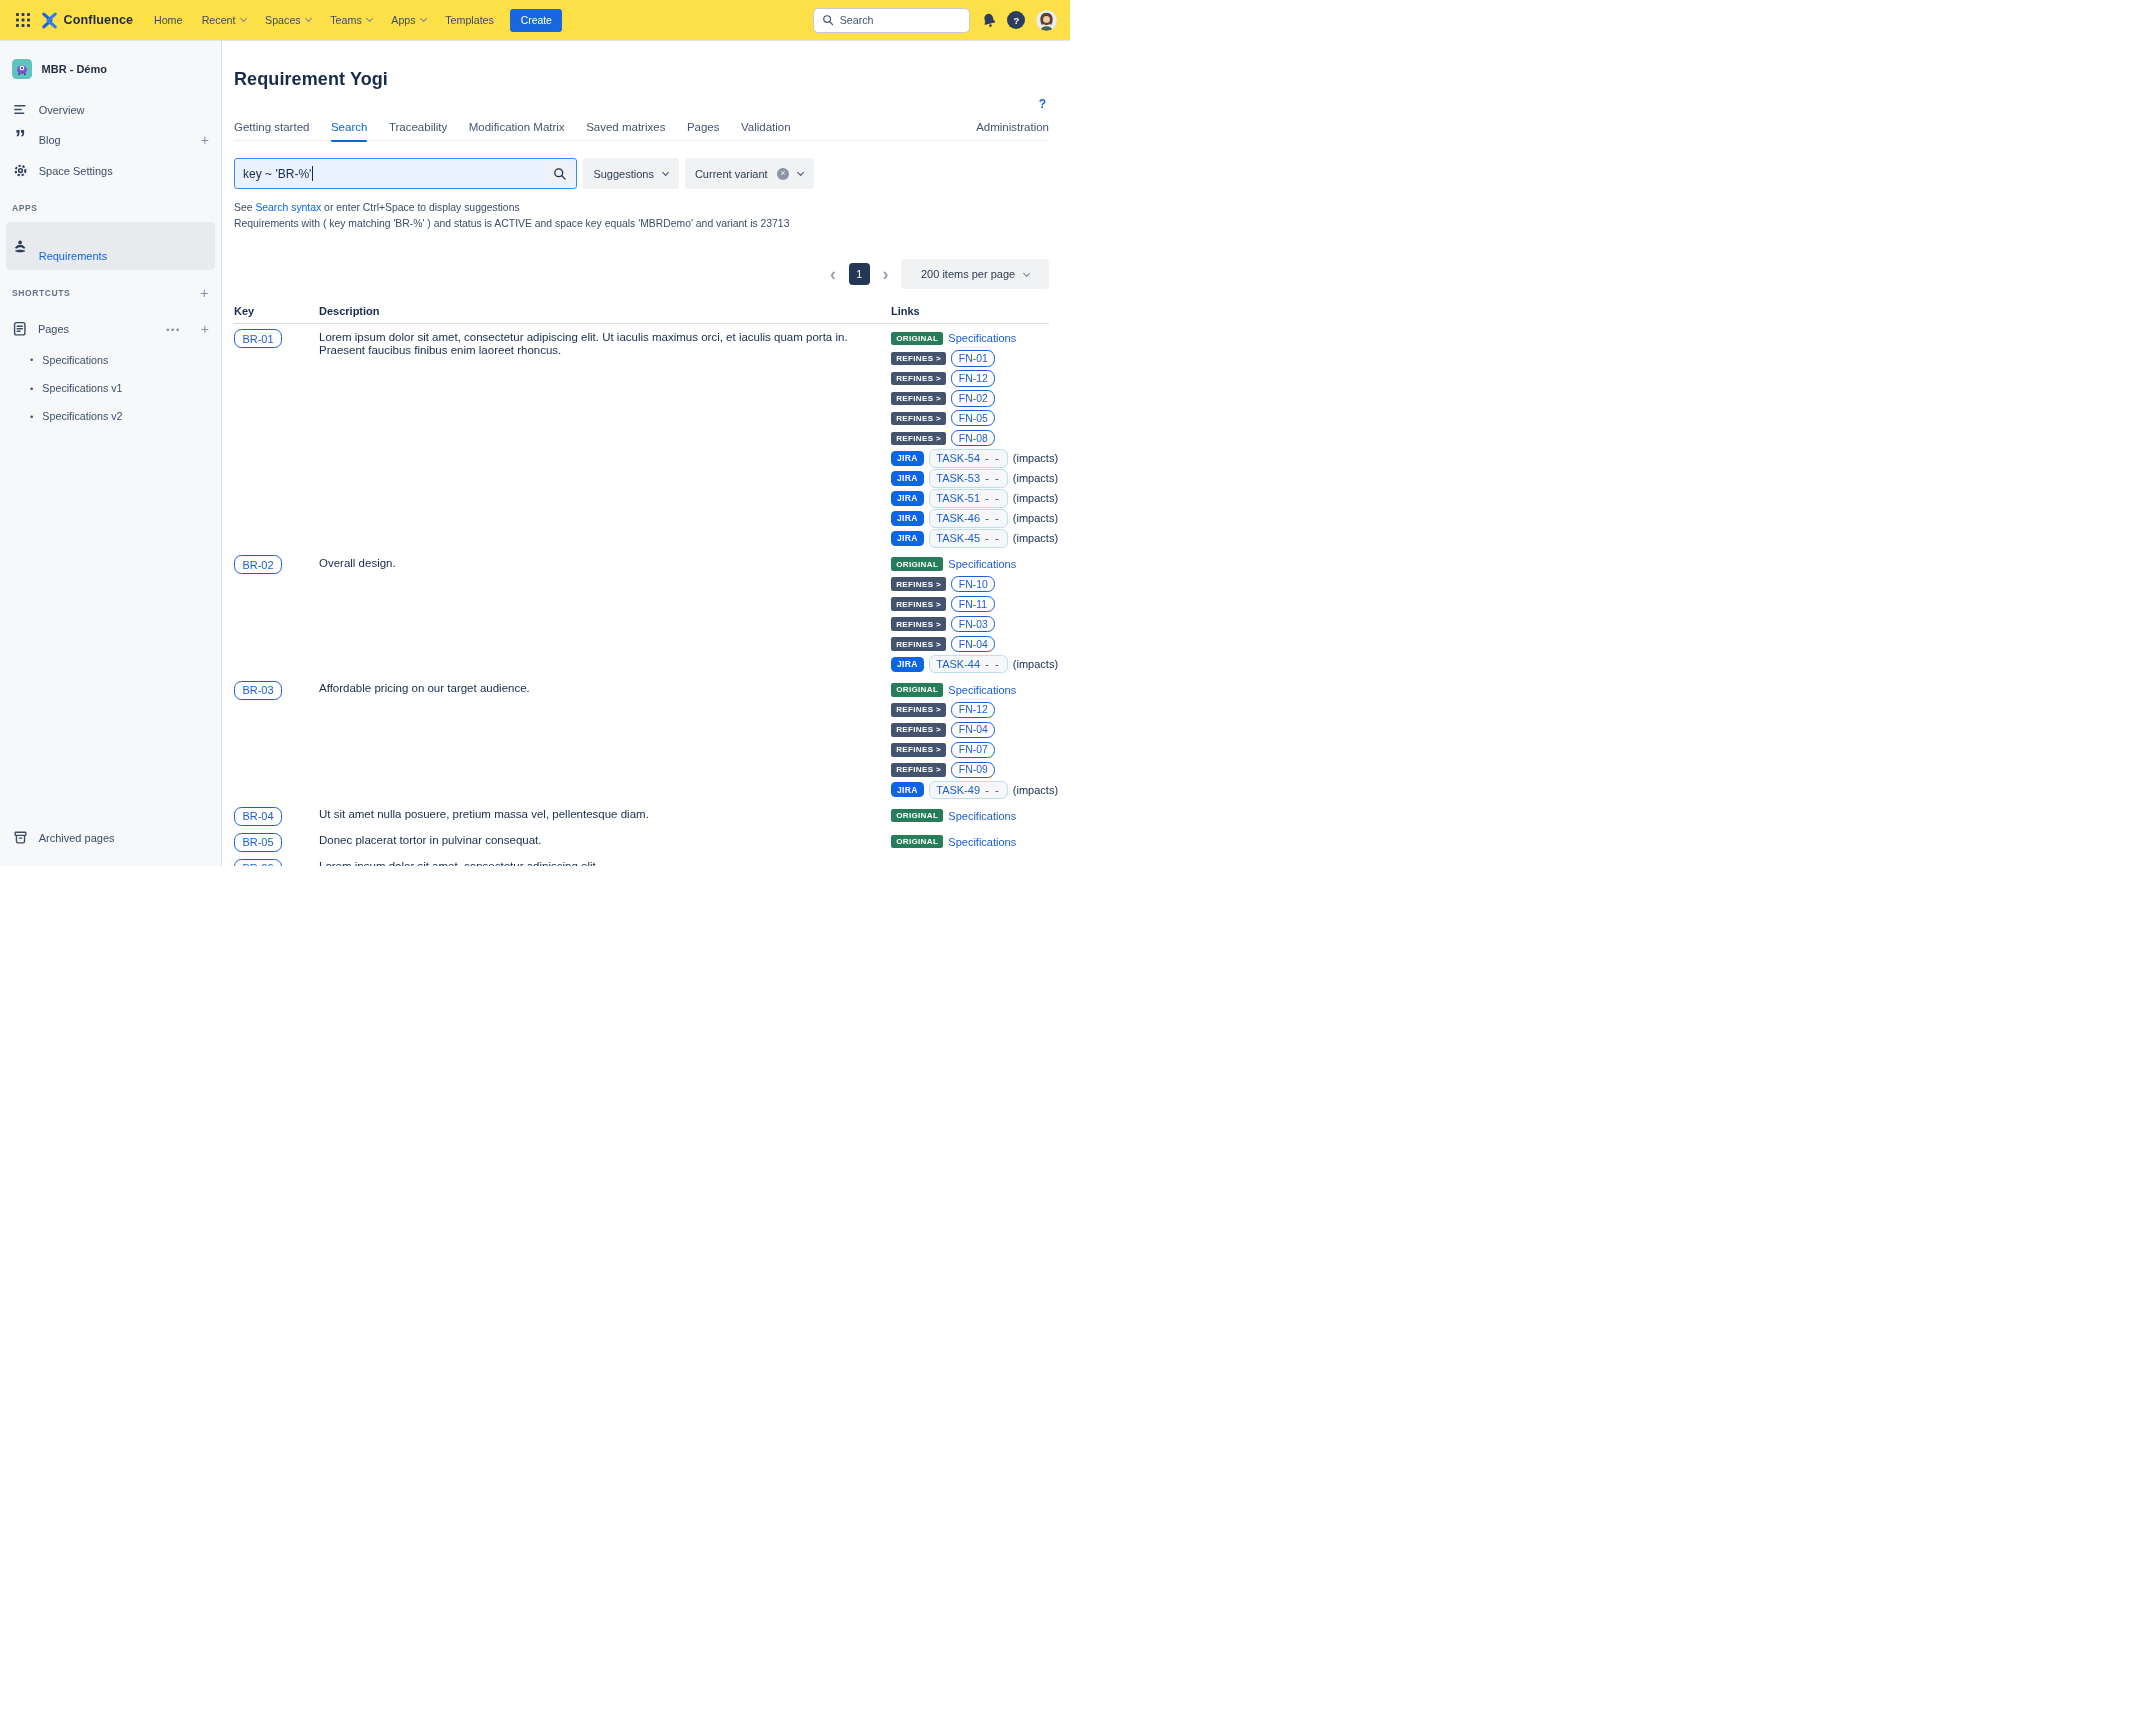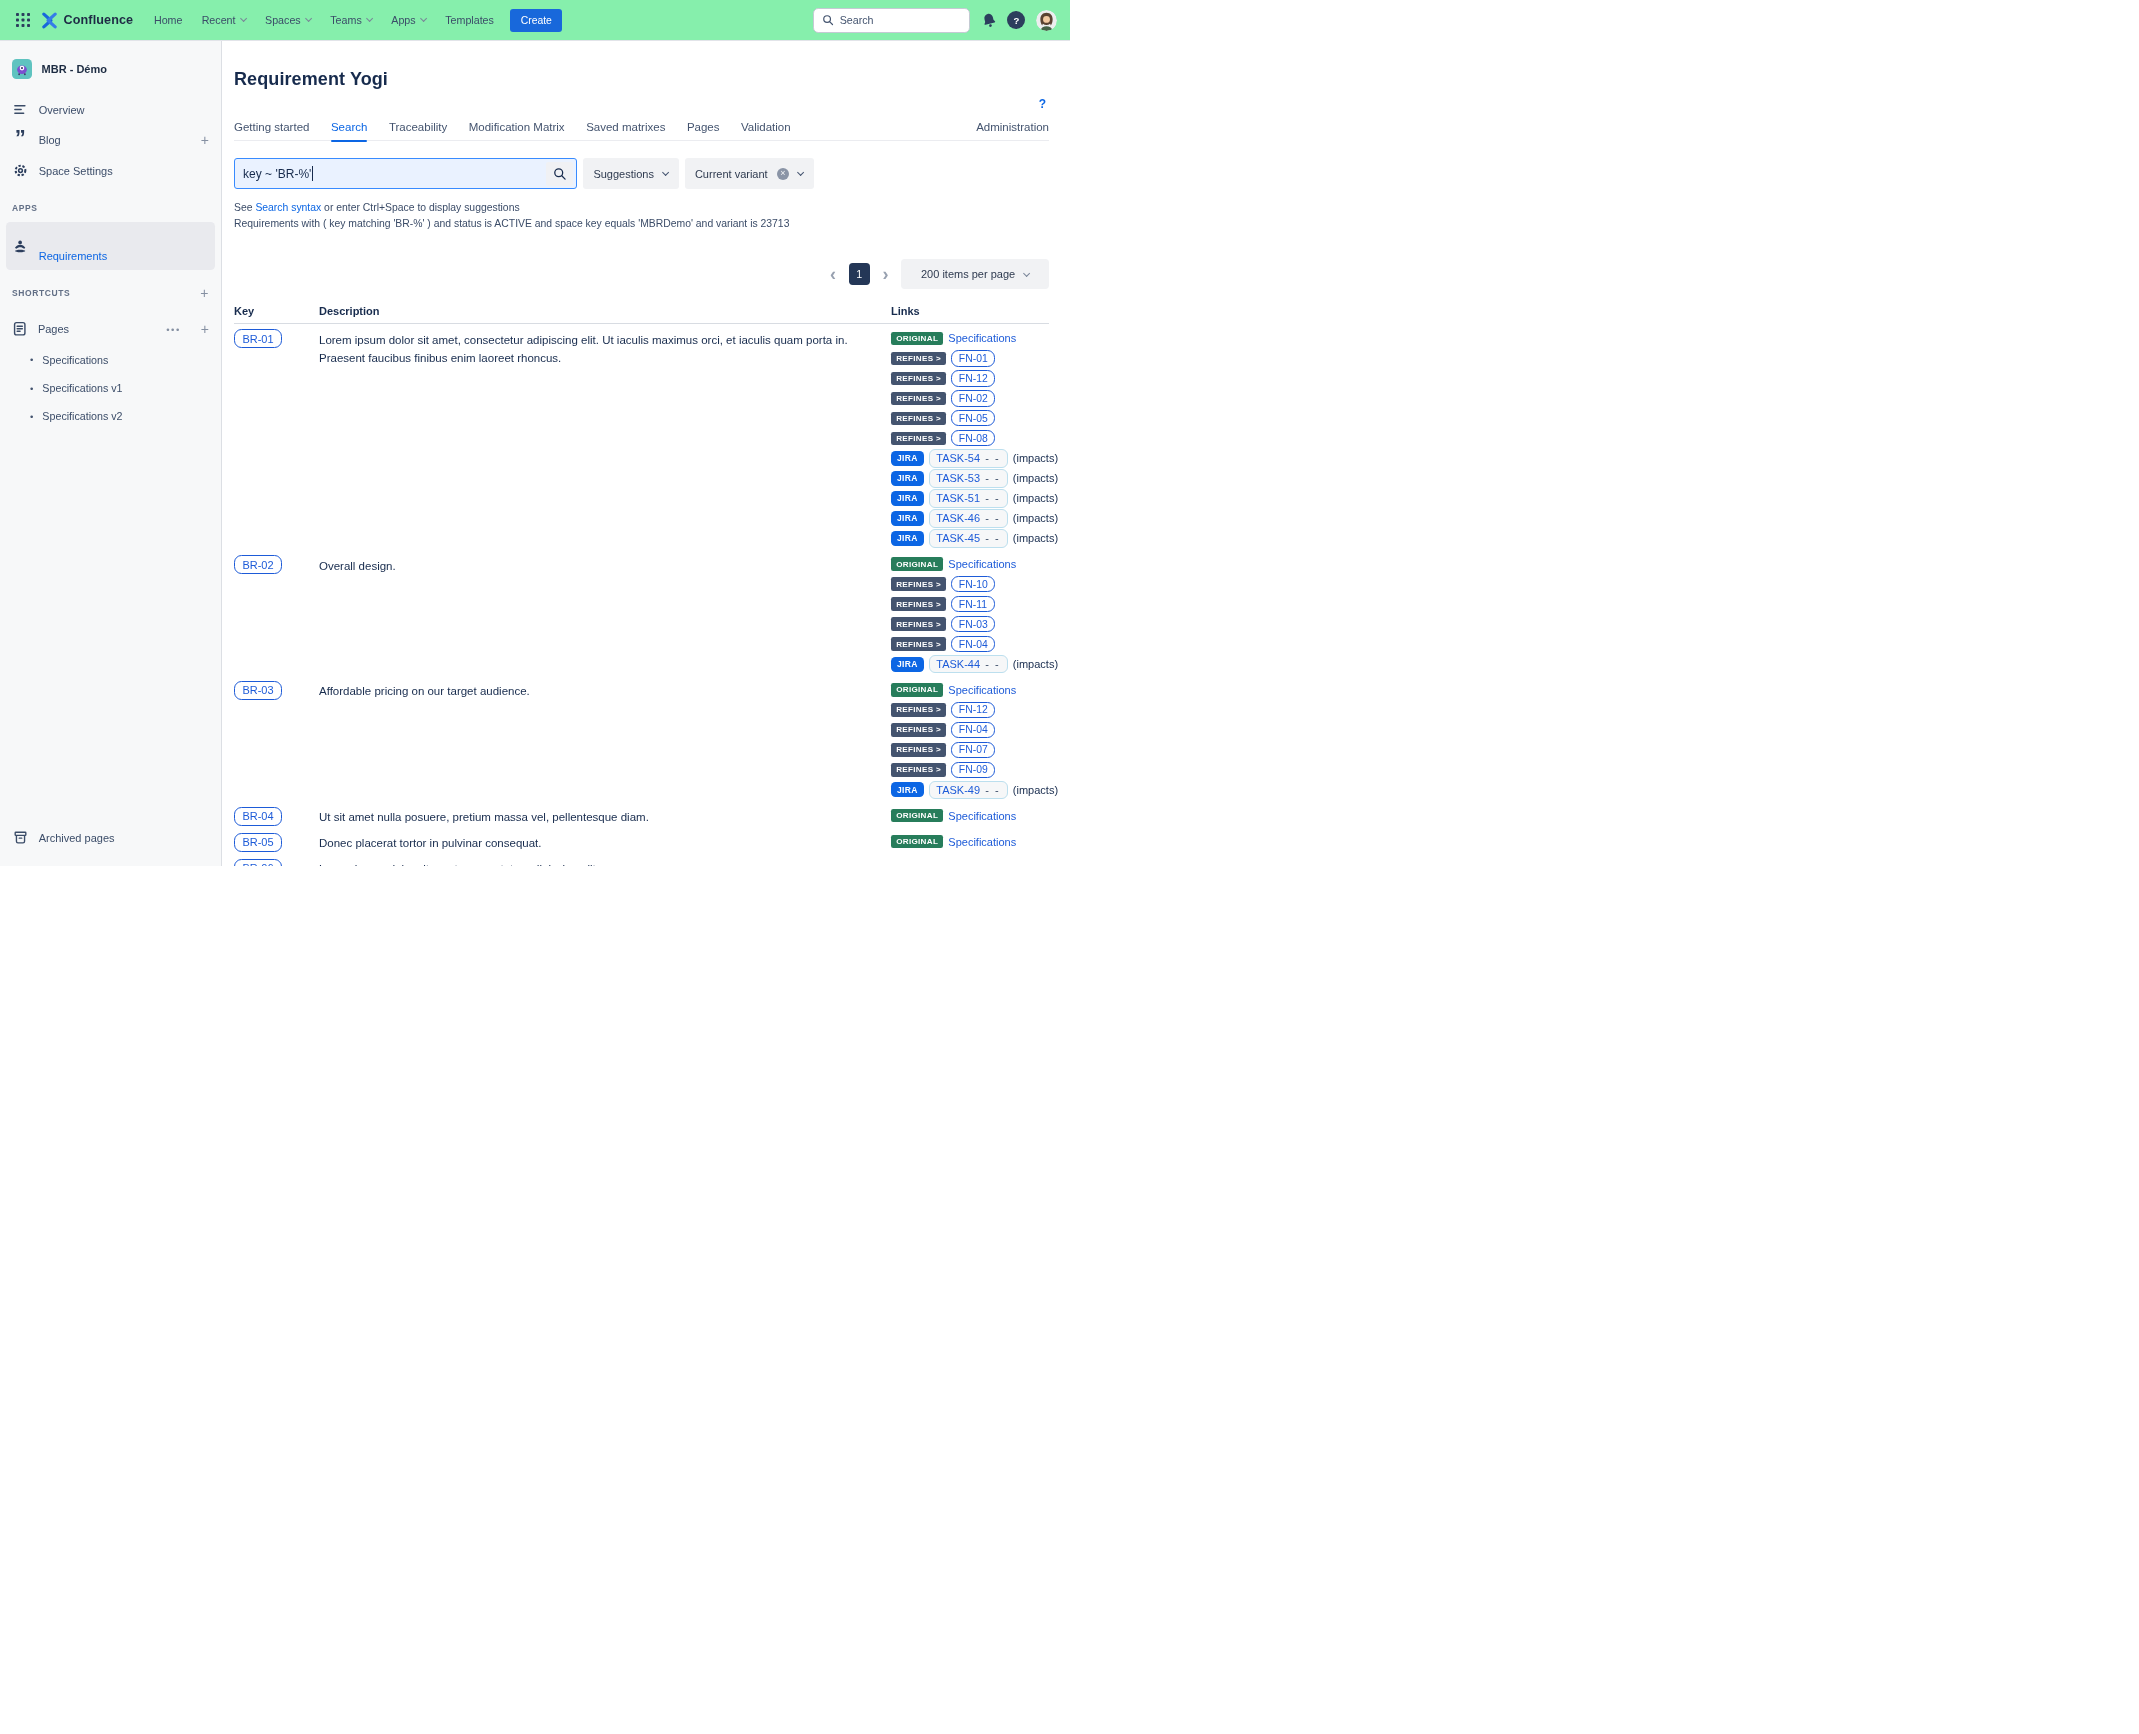--- a/index.html
+++ b/index.html
@@ -15,21 +15,21 @@
     --green: #277D5B;
     --refines: #44546F;
     --jira: #0C66E4;
     --navtext: #3B4C68;
     --muted: #626F86;
     --navy: #2C3E5D;
   }
 
   
   .header { height: 41px; display: flex; align-items: center; padding: 0 13.3px 0 10.4px; gap: 3px;
-            border-bottom: 0.7px solid #E2E4E9; background: #86efac; }
+            border-bottom: 0.7px solid #E2E4E9; background: #fde047; }
   .grid-btn { width: 25px; height: 25px; display: flex; align-items: center; justify-content: center; border-radius: 3px; cursor: pointer; }
   .brand { display: flex; align-items: center; gap: 5.2px; margin: 0 10.4px 0 3px; cursor: pointer; }
   .brand-name { font-size: 12.6px; font-weight: 700; color: #1E2A44; letter-spacing: 0.1px; }
   .nav-items { display: flex; align-items: center; gap: 4.4px; }
   .nav-item { display: flex; align-items: center; gap: 5.2px; padding: 6px 7.4px; font-size: 10.7px;
               font-weight: 500; color: var(--navtext); cursor: pointer; border-radius: 3px; }
   .chev { width: 5.2px; height: 5.2px; border-right: 1.5px solid #7A8699; border-bottom: 1.5px solid #7A8699;
           transform: rotate(45deg) translate(-0.7px,-0.7px); display: inline-block; }
   .create-btn { background: var(--accent); color: #fff; font-size: 10.4px; font-weight: 500;
                 padding: 6px 10.4px; border-radius: 3px; border: none; margin-left: 6px; cursor: pointer;
@@ -115,21 +115,21 @@
               padding: 0 20px; font-size: 11px; color: #2E3A4F; width: 148px;
               justify-content: space-between; cursor: pointer; }
 
   .rtable { margin-top: 15.5px; }
   .thead { display: grid; grid-template-columns: 85px 572px 157px; padding-bottom: 6.7px;
            border-bottom: 1.5px solid #D8DCE2; font-size: 11px; font-weight: 700; color: #172B4D; }
   .row { display: grid; grid-template-columns: 85px 572px 157px; padding: 4.4px 0 0; align-items: start; }
   .key-loz { display: inline-flex; height: 19px; padding: 0 7.4px; border: 1.5px solid var(--loz);
              color: var(--loz); border-radius: 7.4px; font-size: 11px; align-items: center; cursor: pointer;
              margin-top: 0.7px; }
-  .desc { font-size: 11.5px; color: #172B4D; line-height: 18px; padding-right: 25px; padding-top: 2.2px; }
+  .desc { font-size: 11.5px; color: #172B4D; line-height: 13px; padding-right: 25px; padding-top: 2.2px; }
   .links-cell { padding-top: 1.5px; }
   .link-line { height: 16.3px; margin-bottom: 3.7px; display: flex; align-items: center; gap: 5px;
                white-space: nowrap; }
   .badge { height: 13.3px; padding: 0 5.2px; font-size: 8.1px; border-radius: 2.2px; display: inline-flex;
            align-items: center; font-weight: 700; color: #fff; letter-spacing: 0.3px; }
   .badge.original { background: var(--green); }
   .badge.refines { background: var(--refines); }
   .badge.jira { background: var(--jira); border-radius: 4.4px; height: 15px; font-size: 8.5px; padding: 0 6px; }
   .spec-link { color: var(--loz); font-size: 11px; font-weight: 500; text-decoration: none; cursor: pointer; }
   .fn-loz { height: 16.3px; border: 1.5px solid var(--loz); border-radius: 7.4px; color: var(--loz);

